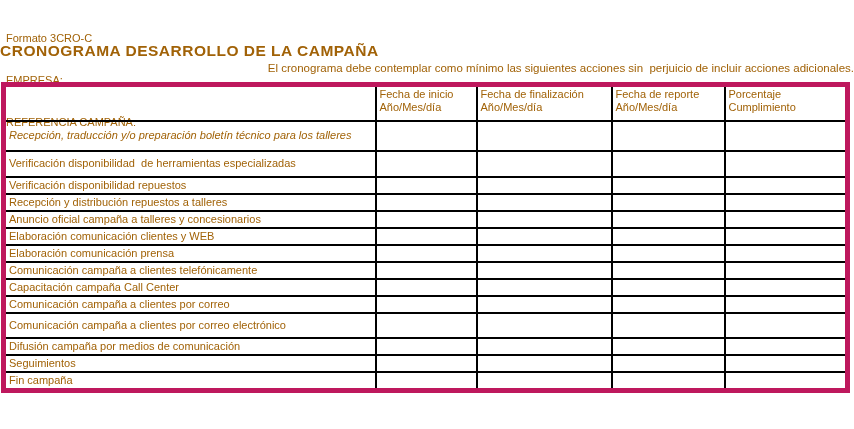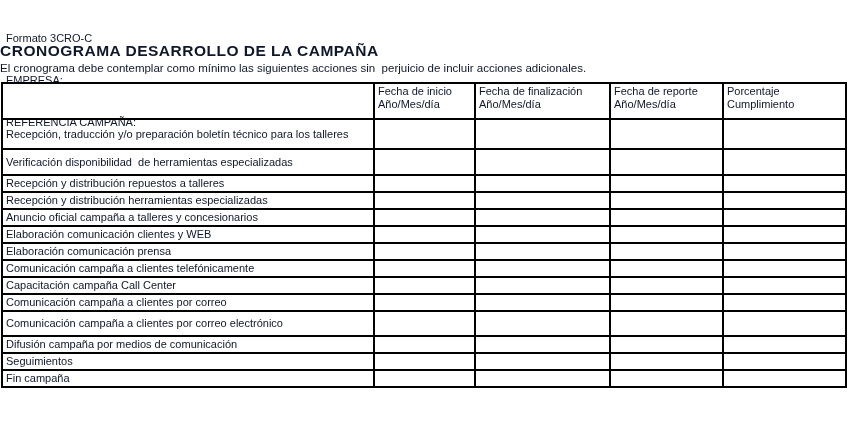--- a/index.html
+++ b/index.html
@@ -5,21 +5,21 @@
   html, body {
     margin: 0;
     padding: 0;
     background: #ffffff;
   }
   .page {
     position: relative;
     width: 854px;
     height: 429px;
     background: #ffffff;
-    color: #0f172a;
+    color: #a16207;
     font-family: "Liberation Sans", "DejaVu Sans", sans-serif;
     overflow: hidden;
     box-sizing: border-box;
   }
   .doc-header {
     position: absolute;
     top: 3px;
     left: 6px;
     font-size: 11px;
     line-height: 14px;
@@ -33,32 +33,32 @@
     text-align: left;
     font-size: 15.5px;
     font-weight: bold;
     letter-spacing: 0.5px;
   }
   .doc-subtitle {
     position: absolute;
     top: 62px;
     left: 0;
     width: 100%;
-    text-align: left;
+    text-align: right;
     font-size: 11.5px;
     white-space: pre;
   }
   table.schedule {
     position: absolute;
     top: 82px;
     left: 1px;
     width: 721px;
     border-collapse: collapse;
     table-layout: fixed;
-    border: 1px solid #be185d;
+    border: 5px solid #be185d;
   }
   table.schedule th,
   table.schedule td {
     border: 2px solid #000000;
     padding: 1px 3px;
     font-size: 11px;
     line-height: 13px;
     font-weight: normal;
     text-align: left;
     overflow: hidden;
@@ -116,43 +116,43 @@
           <div>Fecha de reporte</div>
           <div>Año/Mes/día</div>
         </th>
         <th>
           <div>Porcentaje</div>
           <div>Cumplimiento</div>
         </th>
       </tr>
     </thead>
     <tbody>
-        <tr style="height: 30px;">
+        <tr style="height: 30px; font-style: italic;">
           <td class="action-cell">Recepción, traducción y/o preparación boletín técnico para los talleres</td>
           <td class="value-cell"></td>
           <td class="value-cell"></td>
           <td class="value-cell"></td>
           <td class="value-cell"></td>
         </tr>
         <tr style="height: 26px;">
           <td class="action-cell">Verificación disponibilidad  de herramientas especializadas</td>
           <td class="value-cell"></td>
           <td class="value-cell"></td>
           <td class="value-cell"></td>
           <td class="value-cell"></td>
         </tr>
         <tr style="height: 15px;">
+          <td class="action-cell">Verificación disponibilidad repuestos</td>
+          <td class="value-cell"></td>
+          <td class="value-cell"></td>
+          <td class="value-cell"></td>
+          <td class="value-cell"></td>
+        </tr>
+        <tr style="height: 15px;">
           <td class="action-cell">Recepción y distribución repuestos a talleres</td>
-          <td class="value-cell"></td>
-          <td class="value-cell"></td>
-          <td class="value-cell"></td>
-          <td class="value-cell"></td>
-        </tr>
-        <tr style="height: 15px;">
-          <td class="action-cell">Recepción y distribución herramientas especializadas</td>
           <td class="value-cell"></td>
           <td class="value-cell"></td>
           <td class="value-cell"></td>
           <td class="value-cell"></td>
         </tr>
         <tr style="height: 15px;">
           <td class="action-cell">Anuncio oficial campaña a talleres y concesionarios</td>
           <td class="value-cell"></td>
           <td class="value-cell"></td>
           <td class="value-cell"></td>

